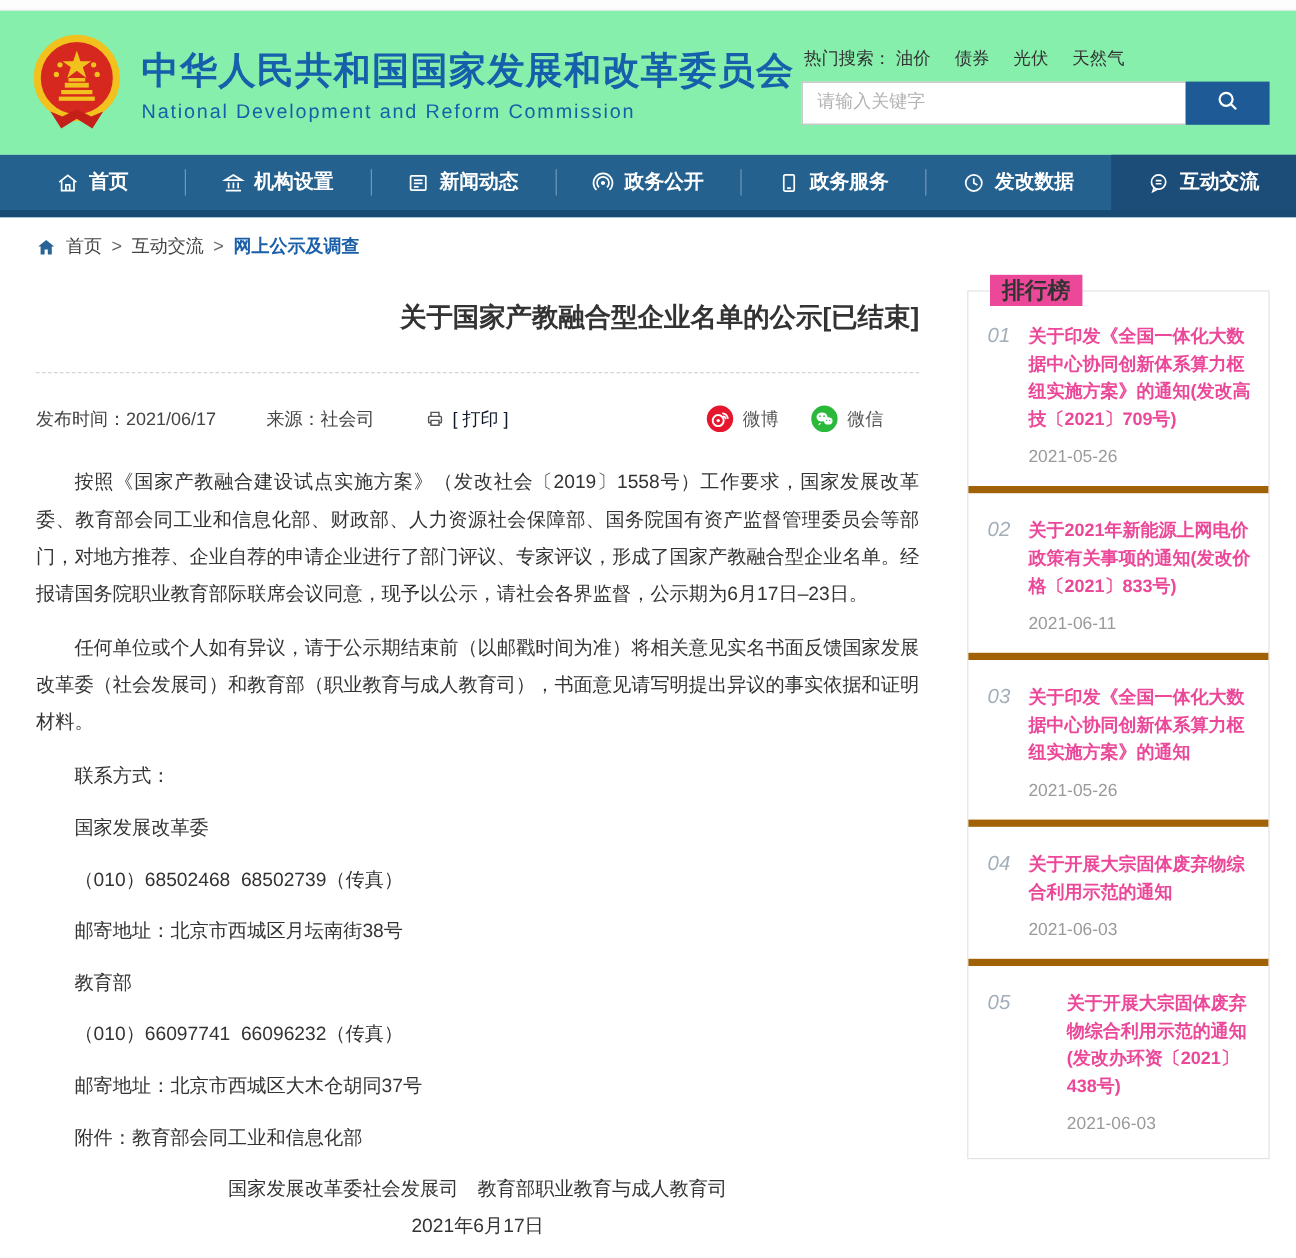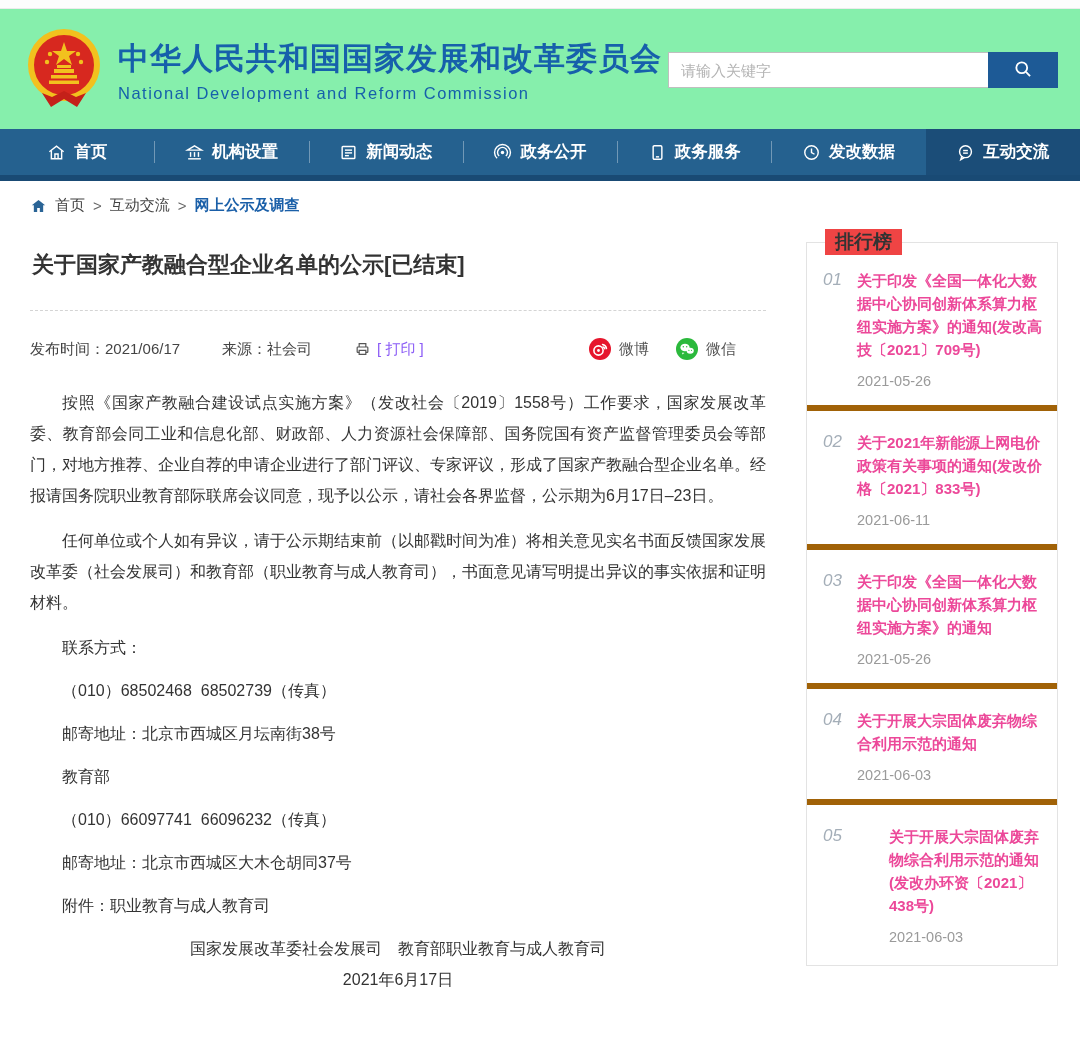--- a/index.html
+++ b/index.html
@@ -12,21 +12,21 @@
 
   
   .site-header { display:flex; align-items:center; padding:18px 22px 16px 24px; background:#86efac; }
   .emblem { width:80px; height:86px; flex:0 0 auto; }
   .titles { margin-left:14px; flex:1 1 auto; }
   .title-cn { font-size:31px; font-weight:bold; color:#1660ab; letter-spacing:1px; white-space:nowrap; }
   .title-en { font-size:16.5px; color:#1660ab; letter-spacing:1.5px; margin-top:4px; white-space:nowrap; }
   .header-right { width:390px; flex:0 0 auto; }
   .hot-search { font-size:14.5px; color:#333; margin:2px 0 10px 2px; white-space:nowrap; }
   .hot-search a { color:#333; text-decoration:none; margin-right:16px; cursor:pointer; }
-  .search-bar { display:flex; height:36px; }
+  .search-bar { display:flex; height:36px;font-family:Liberation Serif, serif; }
   .search-bar input {
     flex:1 1 auto; border:1px solid #bfbfbf; border-right:none; padding:0 12px;
     font-size:15px; color:#333; outline:none; font-family:inherit;
   }
   .search-bar input::placeholder { color:#b3b3b3; }
   .search-btn { width:70px; background:#1d5a96; border:none; cursor:pointer;
     display:flex; align-items:center; justify-content:center; }
 
   
   .main-nav { display:flex; background:#25618f; height:52px; border-bottom:6px solid #194a74; }
@@ -45,38 +45,38 @@
   
   .breadcrumb { display:flex; align-items:center; gap:8px; padding:15px 0 13px 30px; font-size:15px; color:#444; }
   .breadcrumb a { color:#444; text-decoration:none; cursor:pointer; }
   .breadcrumb .sep { color:#666; }
   .breadcrumb .current { color:#1a5fa8; font-weight:bold; }
   .crumb-home { width:17px; height:16px; }
 
   
   .main-wrap { display:flex; padding:0 22px 0 30px; }
   .content { flex:1 1 auto; min-width:0; padding-right:40px; }
-  .article-title { font-size:22px; font-weight:bold; color:#333; margin:22px 0 0 2px; }
+  .article-title { font-size:22px; font-weight:bold; color:#333; margin:22px 0 0 2px;text-align:right; }
   .dashed-sep { border:none; border-top:1px dashed #d4d4d4; margin:30px 0 0; }
   .meta-row { display:flex; align-items:center; font-size:15px; color:#444; margin-top:26px;justify-content:flex-end; }
   .meta-row .meta-item { margin-right:42px; white-space:nowrap; }
-  .print-link { display:flex; align-items:center; gap:6px; color:#8b5cf6; text-decoration:none; cursor:pointer; white-space:nowrap; }
+  .print-link { display:flex; align-items:center; gap:6px; color:#0f172a; text-decoration:none; cursor:pointer; white-space:nowrap; }
   .share { margin-left:auto; display:flex; align-items:center; gap:26px; padding-right:30px; }
   .share-item { display:flex; align-items:center; gap:7px; color:#555; font-size:15px; cursor:pointer; text-decoration:none; }
 
   
   .article-body { margin-top:26px; font-size:16px; line-height:31px; color:#333; }
   .article-body p.para { text-indent:2em; margin-bottom:14px; text-align:justify; }
   .article-body p.line { text-indent:2em; margin-bottom:12px; white-space:pre-wrap; }
   .article-body p.centered { text-align:center; text-indent:0; white-space:pre-wrap; }
 
   
   .sidebar { width:252px; flex:0 0 auto; padding-top:14px; }
   .rank-box { border:1px solid #e3e3e3; position:relative; padding:6px 0 4px; }
-  .rank-title { position:absolute; top:-14px; left:18px; background:#ef4444; padding:0 10px;
+  .rank-title { position:absolute; top:-14px; left:18px; background:#ec4899; padding:0 10px;
     font-size:19px; font-weight:bold; color:#333; }
   .rank-item { display:flex; padding:20px 14px 16px 16px; border-bottom:6px solid #a16207; cursor:pointer; }
   .rank-item:last-child { border-bottom:none;gap:32px; }
   .rank-num { font-size:17px; font-style:italic; color:#a4aeb8; width:34px; flex:0 0 auto; padding-top:1px; }
   .rank-body { flex:1 1 auto; min-width:0; }
   .rank-item-title { font-size:15px; font-weight:bold; color:#ec4899; line-height:23px; }
   .rank-date { font-size:14.5px; color:#9a9a9a; margin-top:12px; }
 </style>
 </head>
 <body>
@@ -99,20 +99,27 @@
       <path d="M18 66 L27 80 L40 72 L53 80 L62 66 L52 70 L40 64 L28 70 Z" fill="#c42019"></path>
     </svg>
   </span>
 
   <div class="titles">
     <div class="title-cn">中华人民共和国国家发展和改革委员会</div>
     <div class="title-en">National Development and Reform Commission</div>
   </div>
 
   <div class="header-right">
+    <div class="hot-search">
+      <span>热门搜索：</span>
+      <a>油价</a>
+      <a>债券</a>
+      <a>光伏</a>
+      <a>天然气</a>
+    </div>
     <div class="search-bar">
       <input type="text" placeholder="请输入关键字" style="">
       <button class="search-btn">
         <span>
           <svg width="20" height="20" viewBox="0 0 24 24" fill="none" stroke="#fff" stroke-width="2.2">
             <circle cx="10.5" cy="10.5" r="6.5"></circle>
               <line x1="15.5" y1="15.5" x2="20.5" y2="20.5"></line>
           </svg>
         </span>
       </button>
@@ -233,26 +240,27 @@
           </svg>
           <span>微信</span>
         </a>
       </span>
     </div>
 
     <div class="article-body">
       <p class="para">按照《国家产教融合建设试点实施方案》（发改社会〔2019〕1558号）工作要求，国家发展改革委、教育部会同工业和信息化部、财政部、人力资源社会保障部、国务院国有资产监督管理委员会等部门，对地方推荐、企业自荐的申请企业进行了部门评议、专家评议，形成了国家产教融合型企业名单。经报请国务院职业教育部际联席会议同意，现予以公示，请社会各界监督，公示期为6月17日–23日。</p>
       <p class="para">任何单位或个人如有异议，请于公示期结束前（以邮戳时间为准）将相关意见实名书面反馈国家发展改革委（社会发展司）和教育部（职业教育与成人教育司），书面意见请写明提出异议的事实依据和证明材料。</p>
       <p class="line">联系方式：</p>
+      <p class="line">国家发展改革委</p>
       <p class="line">（010）68502468  68502739（传真）</p>
       <p class="line">邮寄地址：北京市西城区月坛南街38号</p>
       <p class="line">教育部</p>
       <p class="line">（010）66097741  66096232（传真）</p>
       <p class="line">邮寄地址：北京市西城区大木仓胡同37号</p>
-      <p class="line">附件：职业教育与成人教育司</p>
+      <p class="line">附件：教育部会同工业和信息化部</p>
       <p class="centered">国家发展改革委社会发展司　教育部职业教育与成人教育司</p>
       <p class="centered">2021年6月17日</p>
     </div>
 
   </div>
 
   <aside class="sidebar">
     <div class="rank-box">
       <span class="rank-title">排行榜</span>
 

